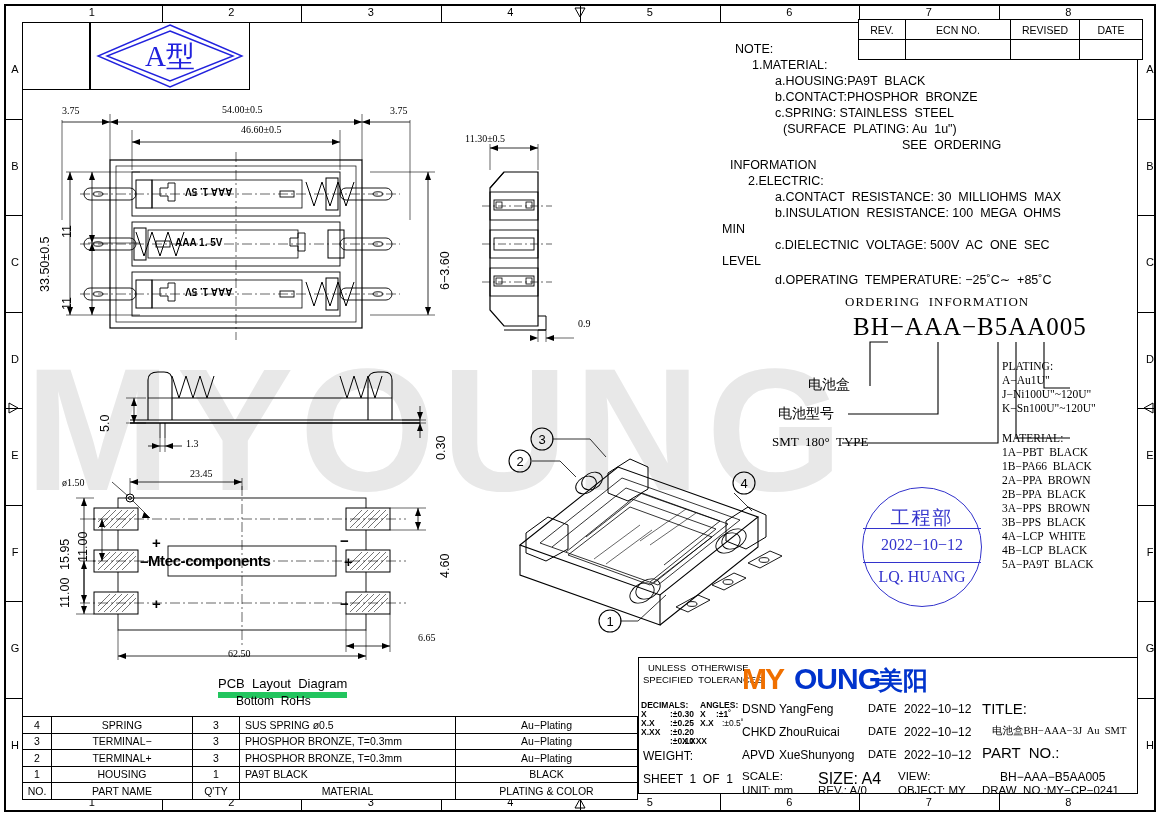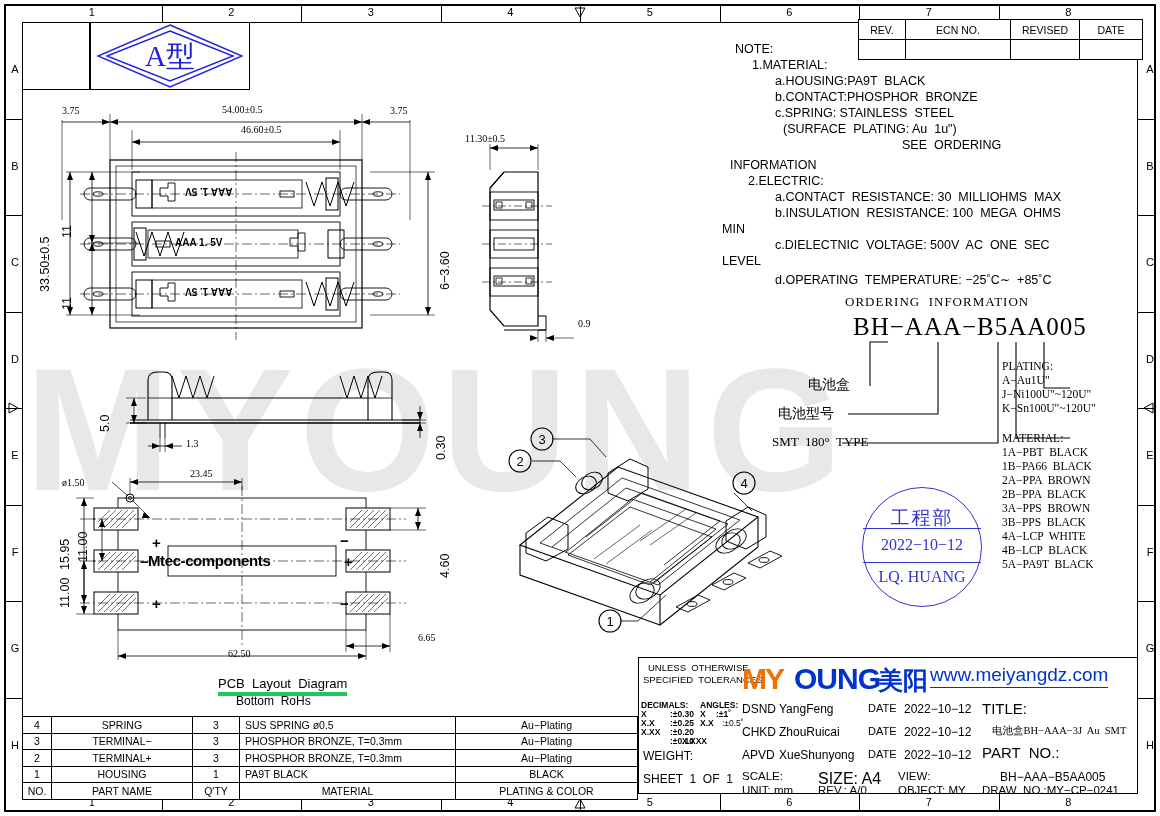--- a/index.html
+++ b/index.html
@@ -603,21 +603,21 @@
   <div class="txt dim" style="left:228px;top:648px;">62.50</div>
 
   <div class="txt" style="left:148px;top:552px;font-size:15px;font-weight:bold;letter-spacing:-0.4px;">Mtec-components</div>
   <div class="txt" style="left:152px;top:534px;font-size:15px;font-weight:bold;">+</div>
   <div class="txt" style="left:140px;top:553px;font-size:15px;font-weight:bold;">−</div>
   <div class="txt" style="left:152px;top:595px;font-size:15px;font-weight:bold;">+</div>
   <div class="txt" style="left:340px;top:532px;font-size:15px;font-weight:bold;">−</div>
   <div class="txt" style="left:344px;top:553px;font-size:15px;font-weight:bold;">+</div>
   <div class="txt" style="left:340px;top:595px;font-size:15px;font-weight:bold;">−</div>
 
-  <div class="txt" style="left:218px;top:676px;font-size:13px;border-bottom:4px solid #22c55e;padding-bottom:1px;">PCB  Layout  Diagram</div>
+  <div class="txt" style="left:218px;top:676px;font-size:13px;border-bottom:6px solid #22c55e;padding-bottom:1px;">PCB  Layout  Diagram</div>
   <div class="txt" style="left:236px;top:694px;font-size:12px;">Bottom  RoHs</div>
 
   <svg class="dwg" style="left:490px;top:425px;width:310px;height:215px;" viewBox="0 0 310 215">
     <g stroke="#000" fill="none" stroke-width="1">
 
       <path d="M30 120 L128 42 L268 92 L170 170 Z" stroke-width="1.1"></path>
       <path d="M30 120 L30 150 L170 200 L170 170" stroke-width="1.1"></path>
       <path d="M268 92 L268 122 L170 200" stroke-width="1.1"></path>
 
       <g stroke-width="0.8">
@@ -762,21 +762,20 @@
   <div class="txt" style="left:670px;top:736px;font-size:8.5px;font-weight:bold;">:±0.10</div>
 
   <div class="txt" style="left:643px;top:749px;font-size:12px;">WEIGHT:</div>
   <div class="txt" style="left:643px;top:772px;font-size:12px;">SHEET  1  OF  1</div>
 
   <div class="logo">
     <span class="logoMY">MY</span>
     <span class="logoOUNG">OUNG</span>
     <span class="logoCN">美阳</span>
   </div>
-  <div class="site">www.meiyangdz.com</div>
 
   <div class="txt" style="left:742px;top:702px;font-size:12px;">DSND</div>
   <div class="txt" style="left:779px;top:702px;font-size:12px;">YangFeng</div>
   <div class="txt" style="left:868px;top:702px;font-size:11px;">DATE</div>
   <div class="txt" style="left:904px;top:702px;font-size:12px;">2022−10−12</div>
 
   <div class="txt" style="left:742px;top:725px;font-size:12px;">CHKD</div>
   <div class="txt" style="left:779px;top:725px;font-size:12px;">ZhouRuicai</div>
   <div class="txt" style="left:868px;top:725px;font-size:11px;">DATE</div>
   <div class="txt" style="left:904px;top:725px;font-size:12px;">2022−10−12</div>

